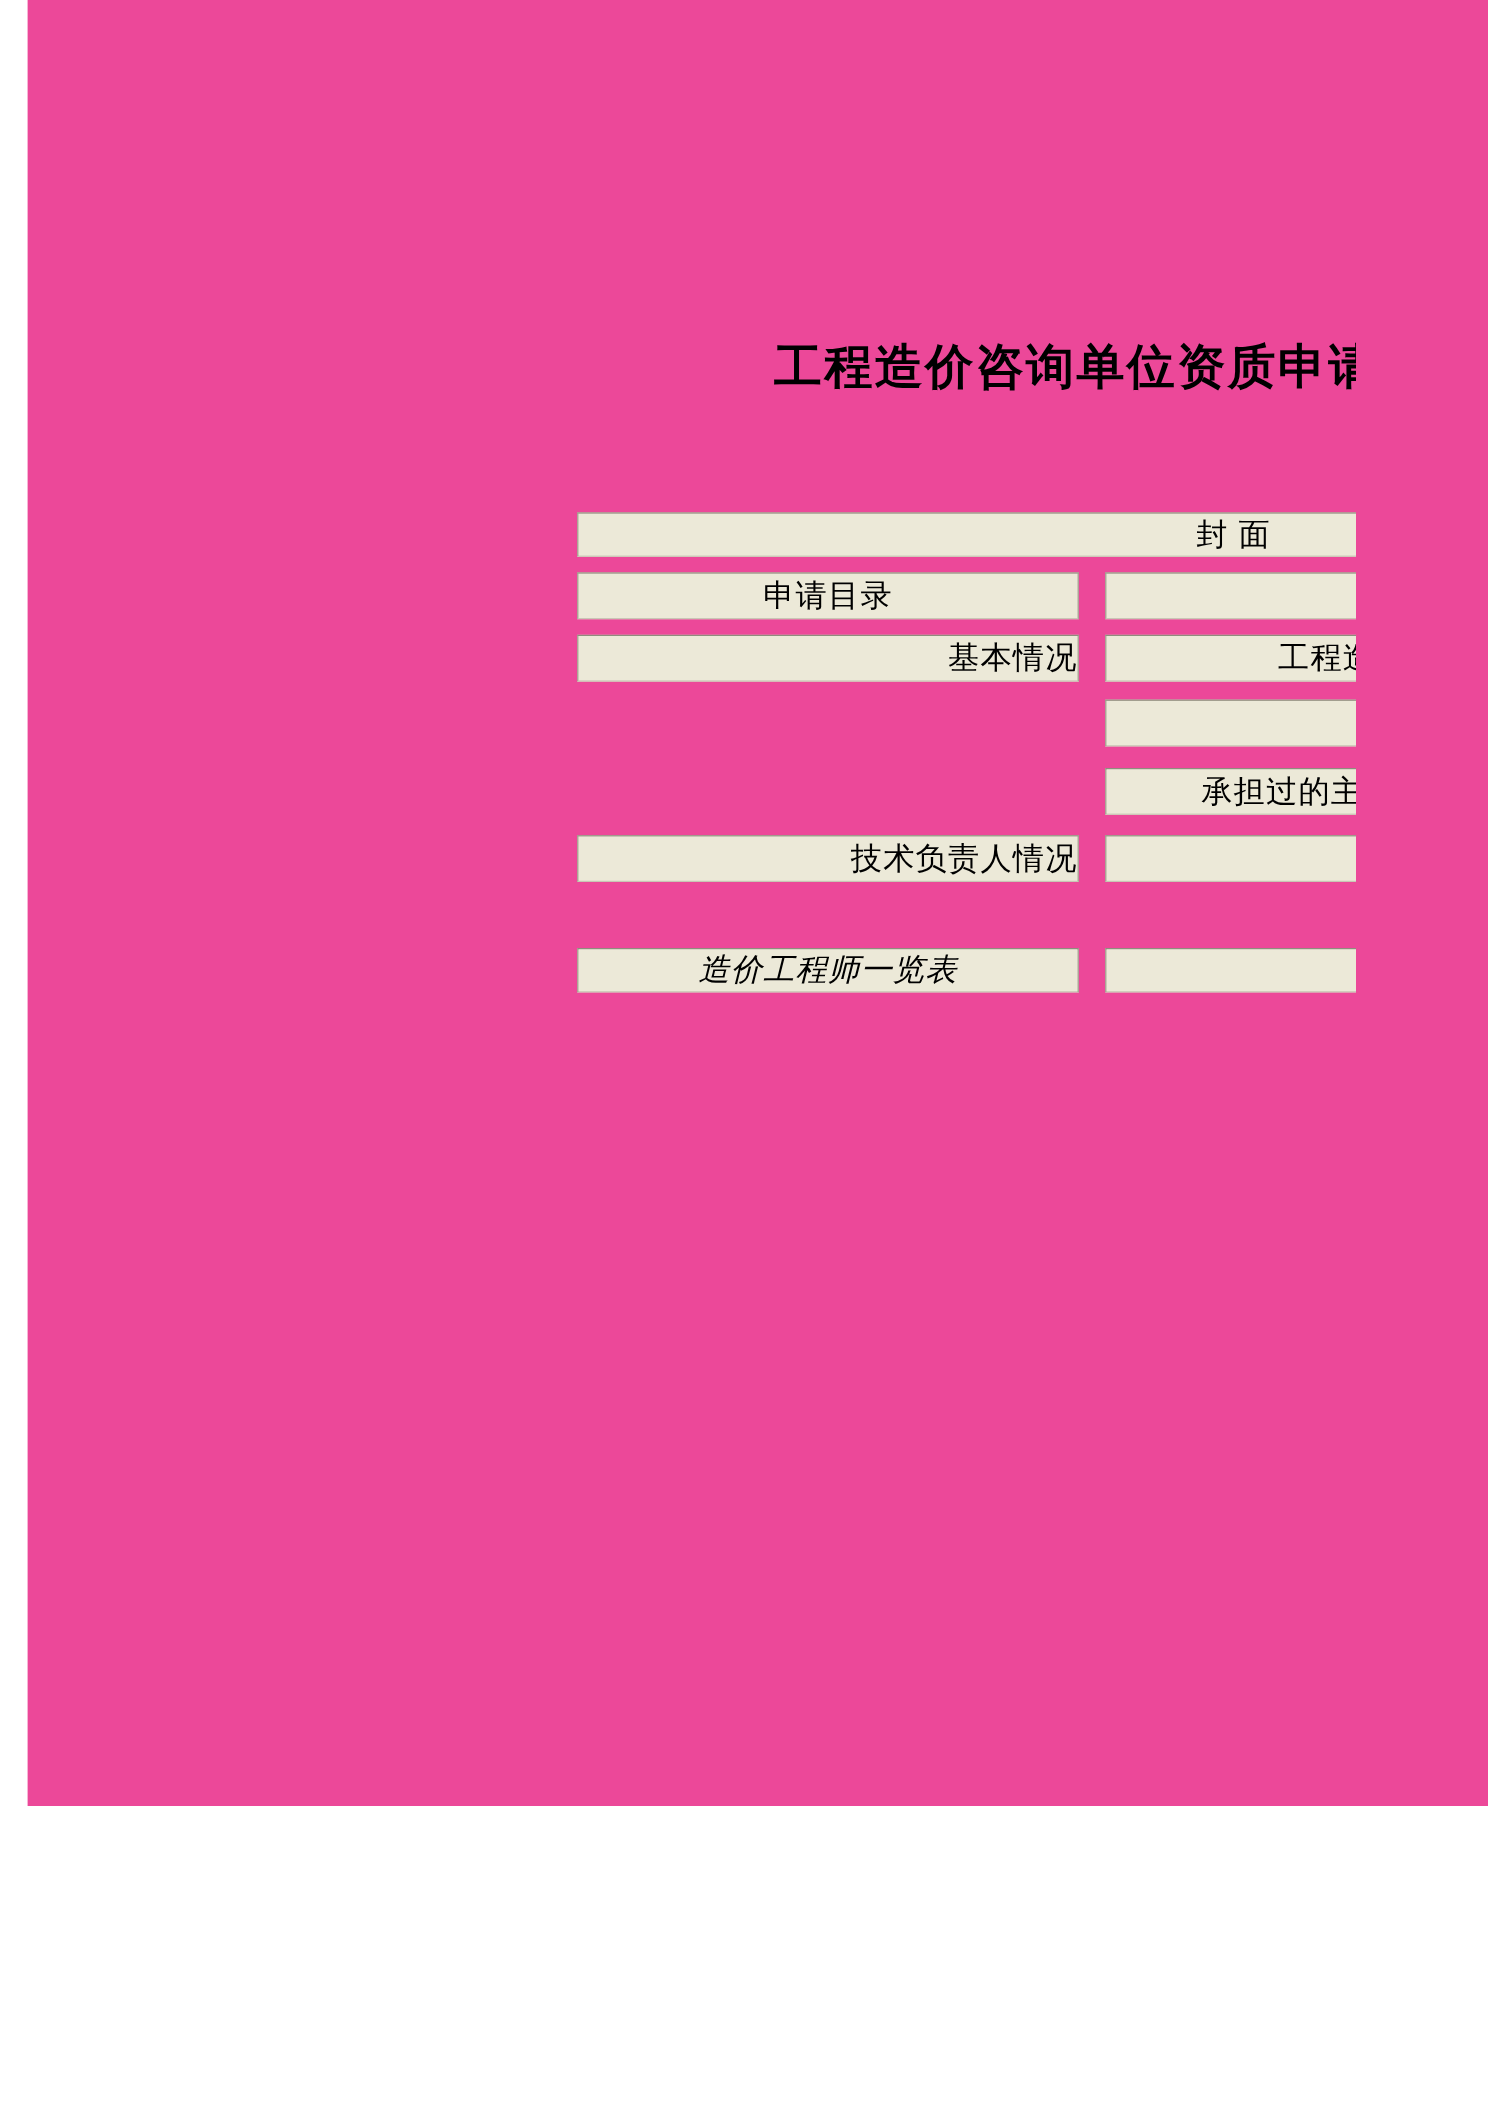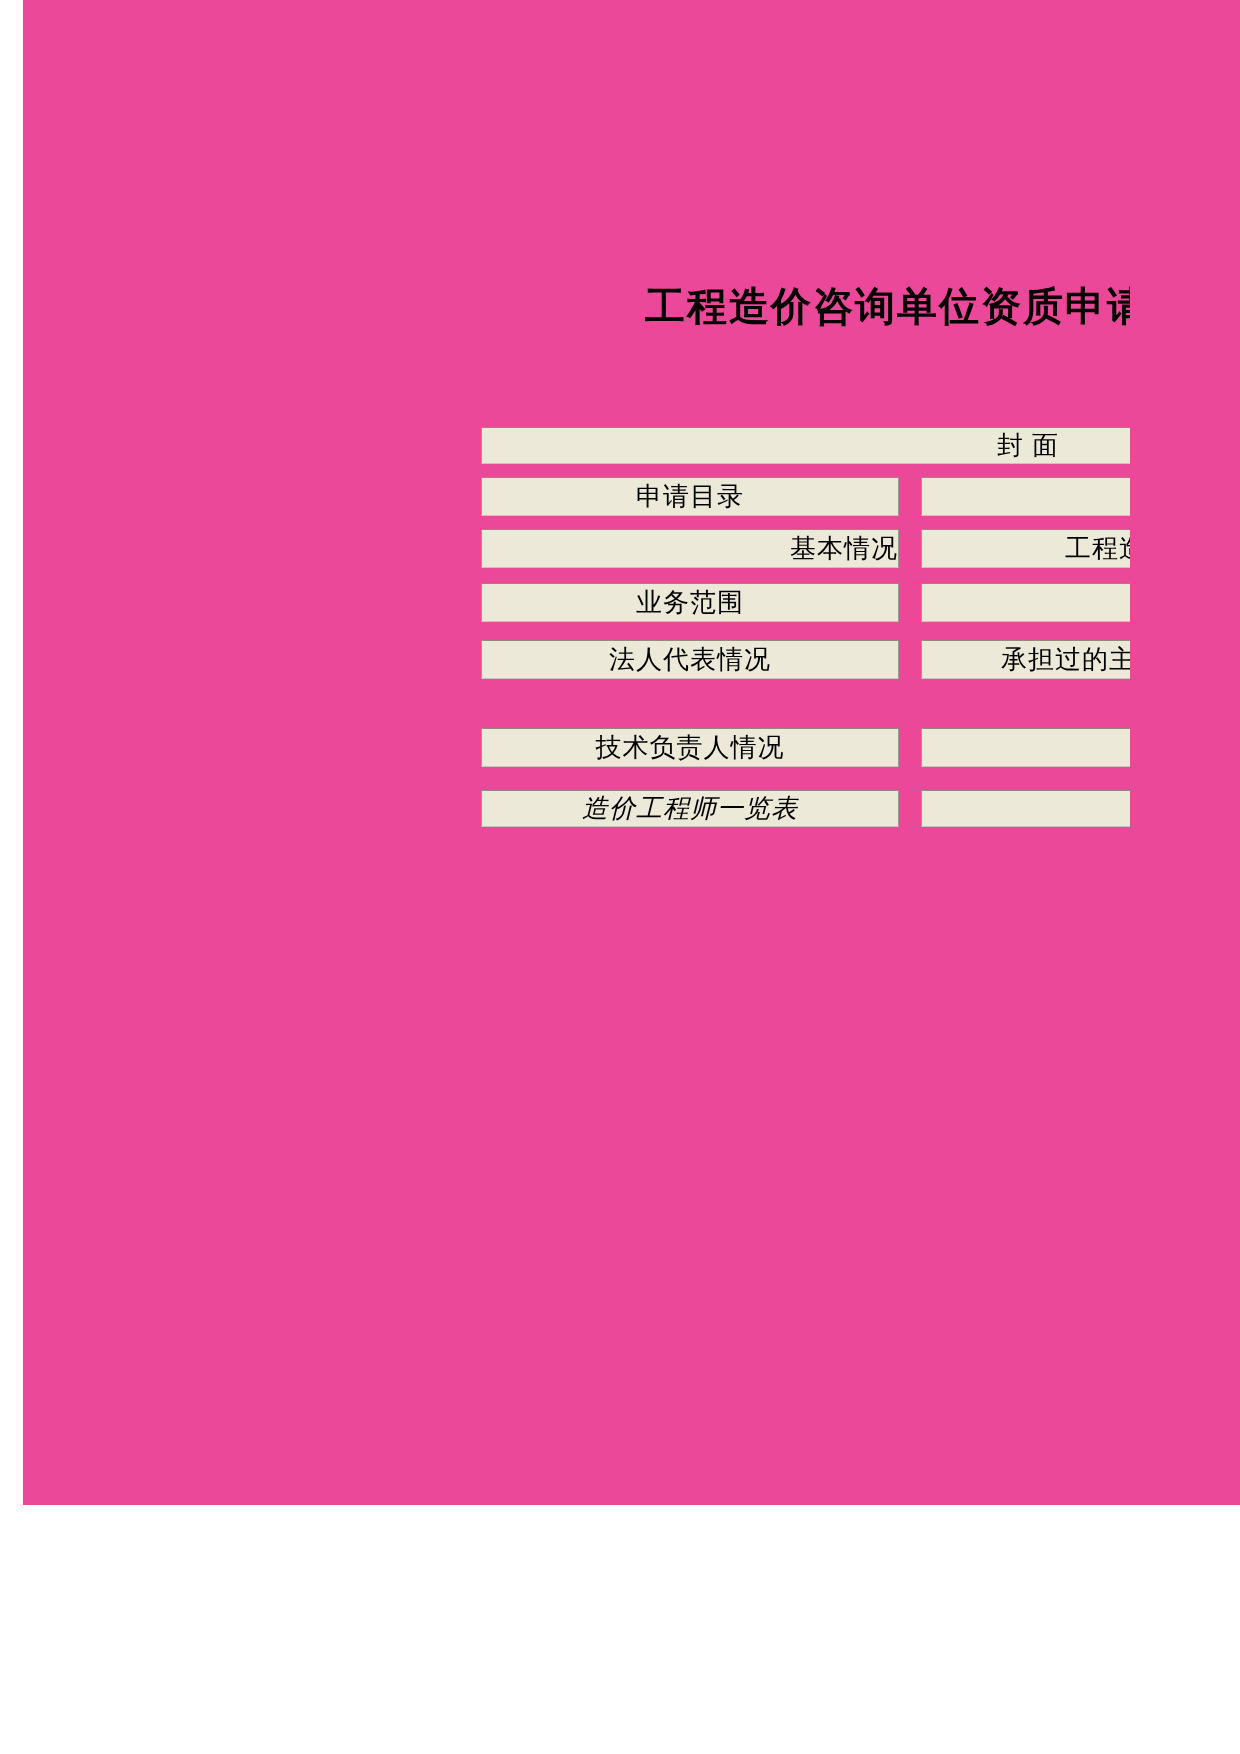--- a/index.html
+++ b/index.html
@@ -51,21 +51,21 @@
     white-space: nowrap;
     overflow: hidden;
   }
   .left-col  { left: 458px; width: 418px; }
   .right-col { left: 898px; width: 418px; }
   .cover     { left: 458px; width: 1094px; top: 427px; height: 37px; line-height: 35px; }
   .r2 { top: 477px; height: 39px; line-height: 37px; text-align: center; }
   .r3 { top: 529px; height: 39px; line-height: 37px; text-align: right; }
   .r4 { top: 583px; height: 39px; line-height: 37px; }
   .r5 { top: 640px; height: 39px; line-height: 37px; }
-  .r6 { top: 728px; height: 39px; line-height: 37px; }
+  .r6 { top: 696px; height: 39px; line-height: 37px; text-align: right; }
   .r7 { top: 790px; height: 37px; line-height: 35px; font-style: italic; }
   
   .frag-a { text-align: left; padding-left: 143px; }
   .frag-b { text-align: left; padding-left: 79px; }
 </style>
 </head>
 <body>
 
 <div class="page">
   <div class="clip">
@@ -73,24 +73,22 @@
     <h1 class="title">工程造价咨询单位资质申请</h1>
 
     <div class="bar cover">封  面</div>
 
     <div class="bar left-col r2">申请目录</div>
     <div class="bar right-col r2"></div>
 
     <div class="bar left-col r3">基本情况</div>
     <div class="bar right-col r3 frag-a">工程造</div>
 
-    <div class="bar left-col r4">业务范围</div>
     <div class="bar right-col r4"></div>
 
-    <div class="bar left-col r5">法人代表情况</div>
     <div class="bar right-col r5 frag-b">承担过的主</div>
 
     <div class="bar left-col r6">技术负责人情况</div>
     <div class="bar right-col r6"></div>
 
     <div class="bar left-col r7">造价工程师一览表</div>
     <div class="bar right-col r7"></div>
 
   </div>
 </div>

